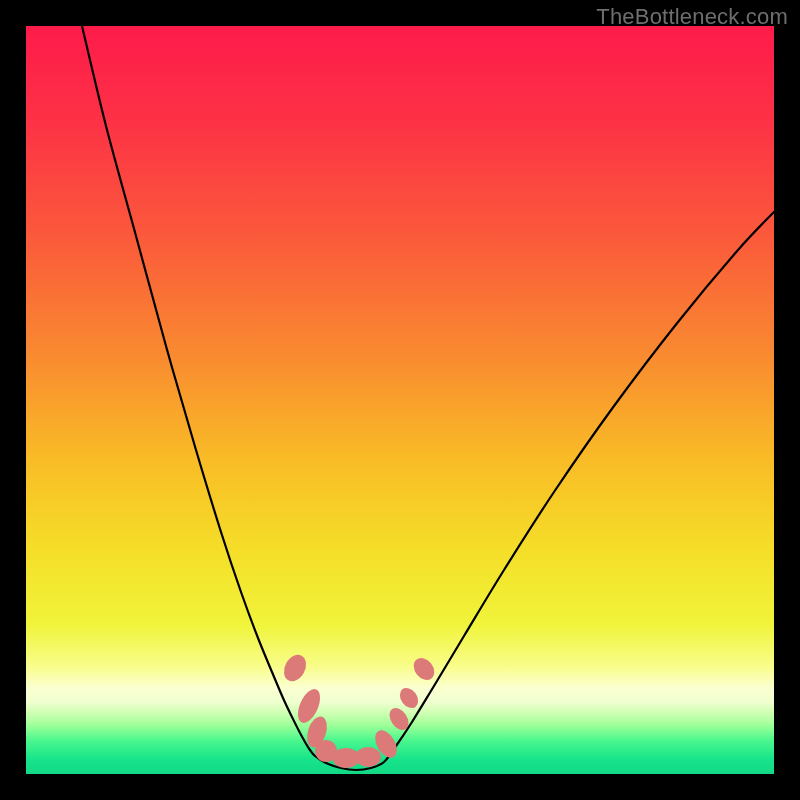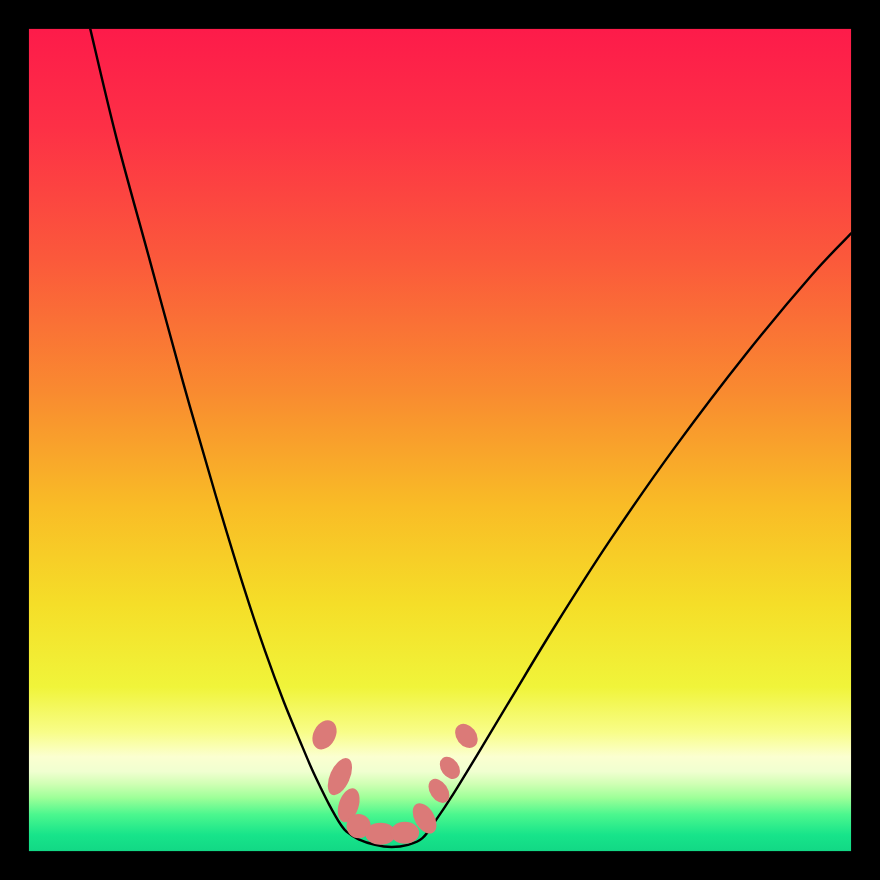--- a/index.html
+++ b/index.html
@@ -46,20 +46,21 @@
   }
   .blob {
     fill: #db7a78;
     stroke: none;
   }
 </style>
 </head>
 <body>
 
 <div class="frame">
+  <div class="watermark">TheBottleneck.com</div>
 
   <div class="plot">
     <svg id="chart-svg" width="748" height="748" viewBox="0 0 748 748">
         <defs>
           <linearGradient id="bg-grad" x1="0" y1="0" x2="0" y2="1">
             <stop offset="0%" stop-color="#fd1b4a"></stop>
             <stop offset="12%" stop-color="#fd3046"></stop>
             <stop offset="28.000000000000004%" stop-color="#fb593b"></stop>
             <stop offset="44%" stop-color="#f98a30"></stop>
             <stop offset="57.99999999999999%" stop-color="#f9bc26"></stop>

